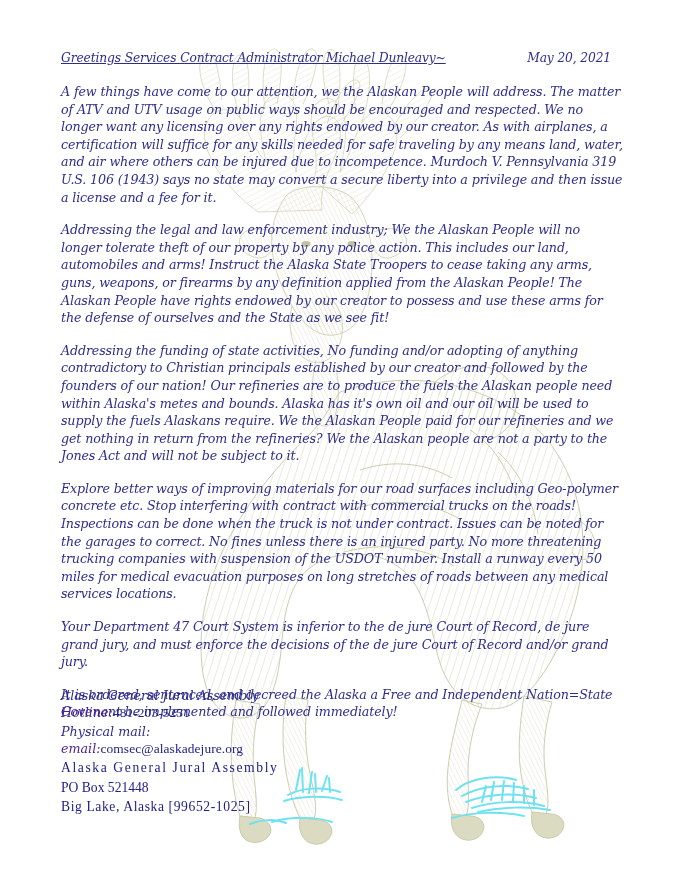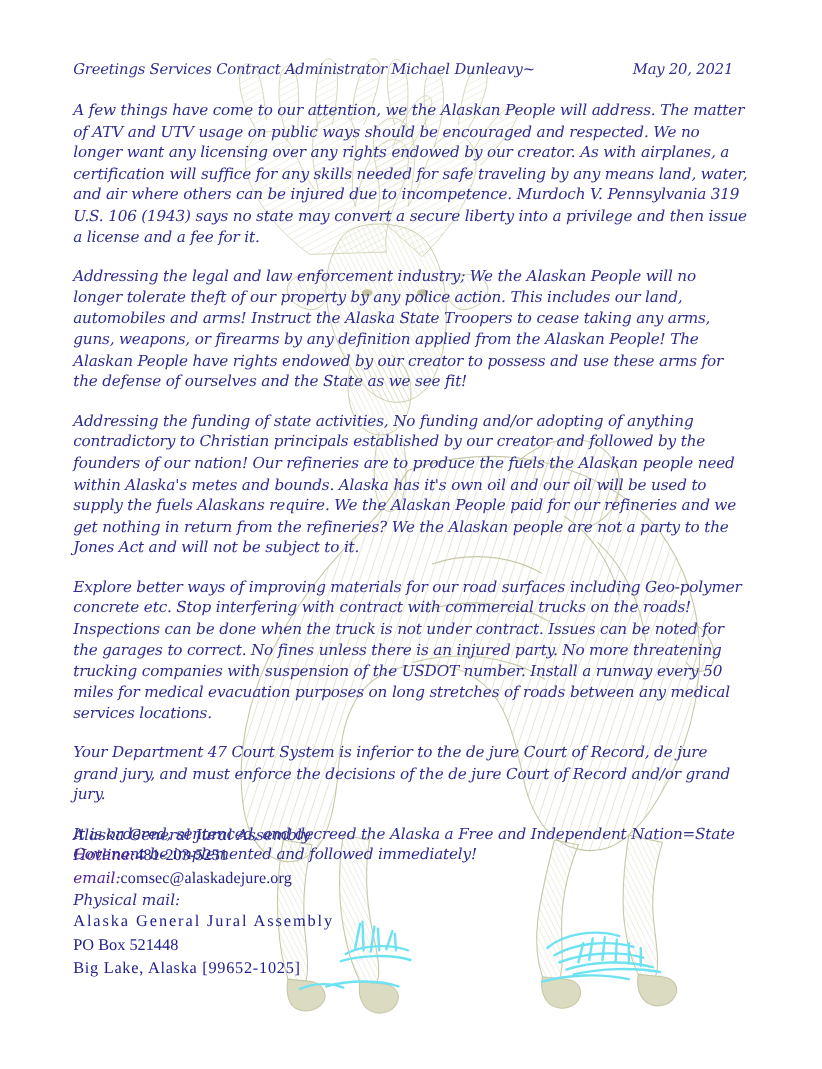--- a/index.html
+++ b/index.html
@@ -64,21 +64,21 @@
 
   .header-row {
     display: flex;
     justify-content: space-between;
     align-items: baseline;
     font-size: 12.3px;
     line-height: 16px;
     margin-bottom: 17px;
     white-space: nowrap;
   }
-  .header-greeting { flex: 0 0 auto; }
+  .header-greeting { flex: 0 0 auto; text-decoration: underline; }
   .header-date {
     flex: 0 0 auto;
     margin-right: 12px;
   }
 
   p.para {
     margin: 0 0 15px 0;
     font-size: 12.7px;
     line-height: 17.6px;
     text-align: left;
@@ -301,26 +301,26 @@
     </div>
 
     <div class="contact-block">
 
       <div class="contact-line script-only">Alaska General Jural Assembly</div>
 
       <div class="contact-line">
         <span class="lbl">Hotline:</span><span class="val">481-203-5251</span>
       </div>
 
+      <div class="contact-line script-only">Physical mail:</div>
+
       <div class="contact-line">
         <span class="lbl">email:</span><span class="val">comsec@alaskadejure.org</span>
       </div>
 
-      <div class="contact-line script-only">Physical mail:</div>
-
       <div class="addr-line wide">Alaska General Jural Assembly</div>
 
       <div class="addr-line sp-top-2">PO Box 521448</div>
 
       <div class="addr-line semiwide">Big Lake, Alaska [99652-1025]</div>
     </div>
 
   </div>
 </div>
 

